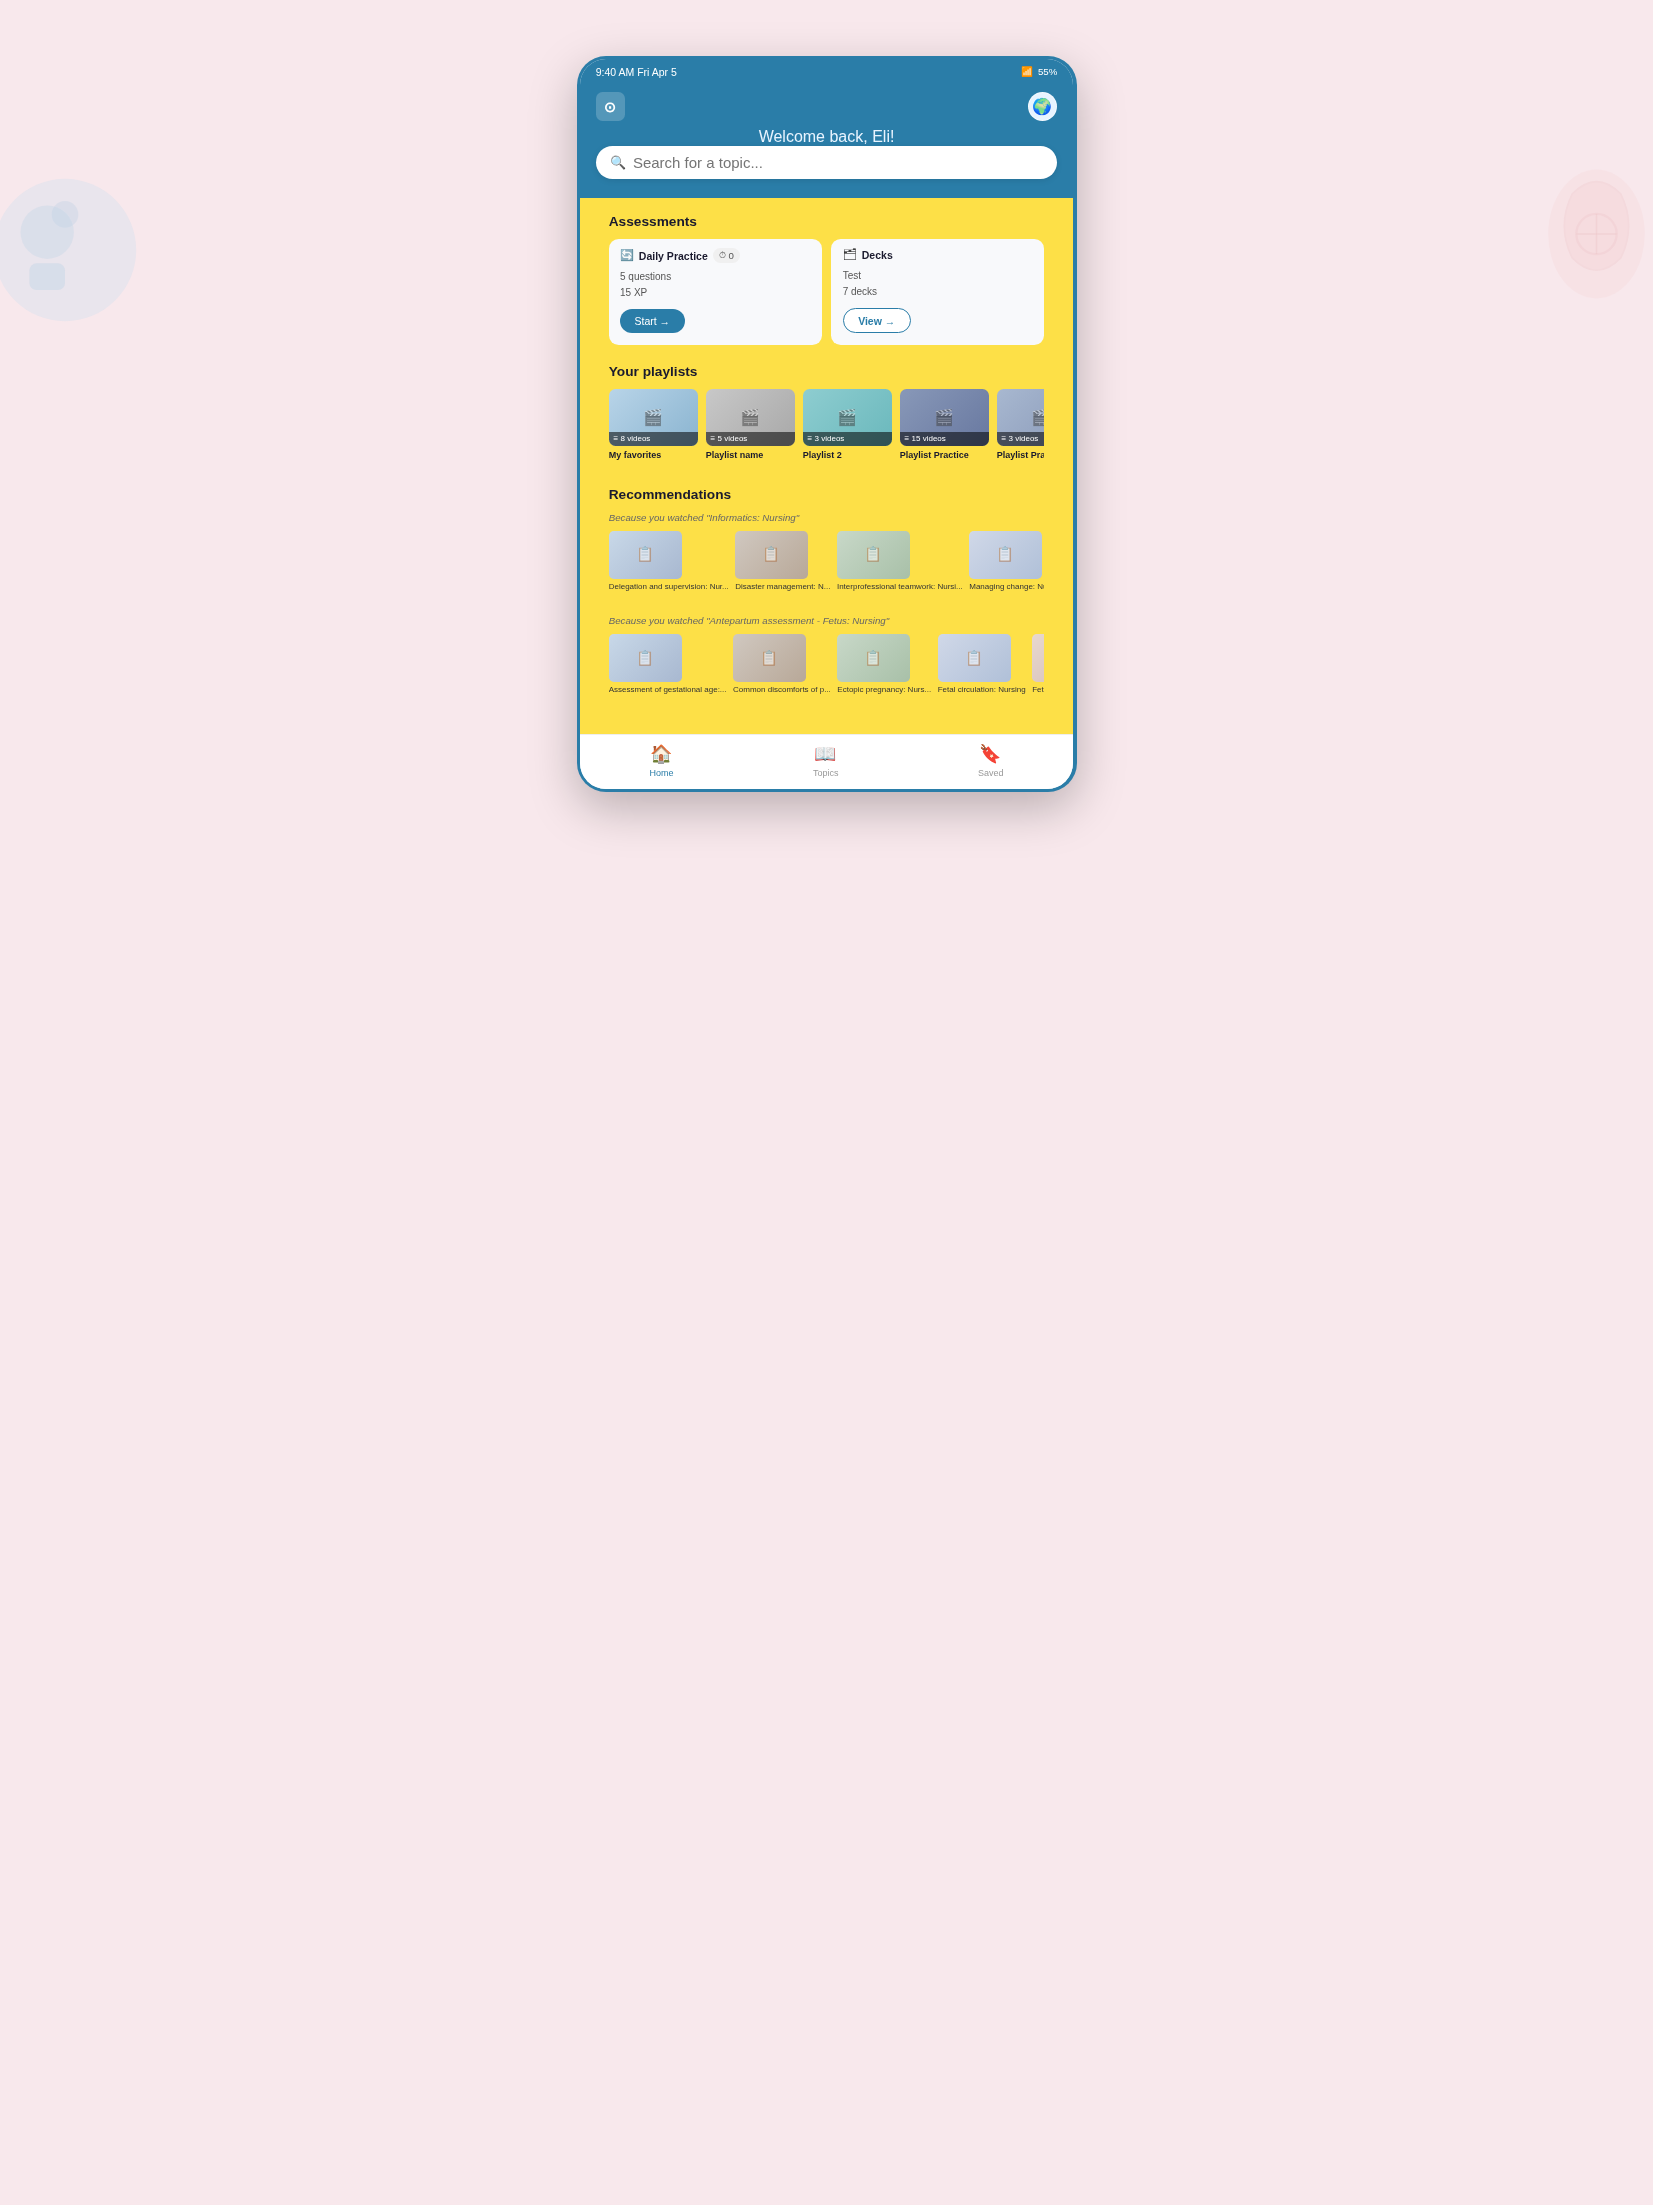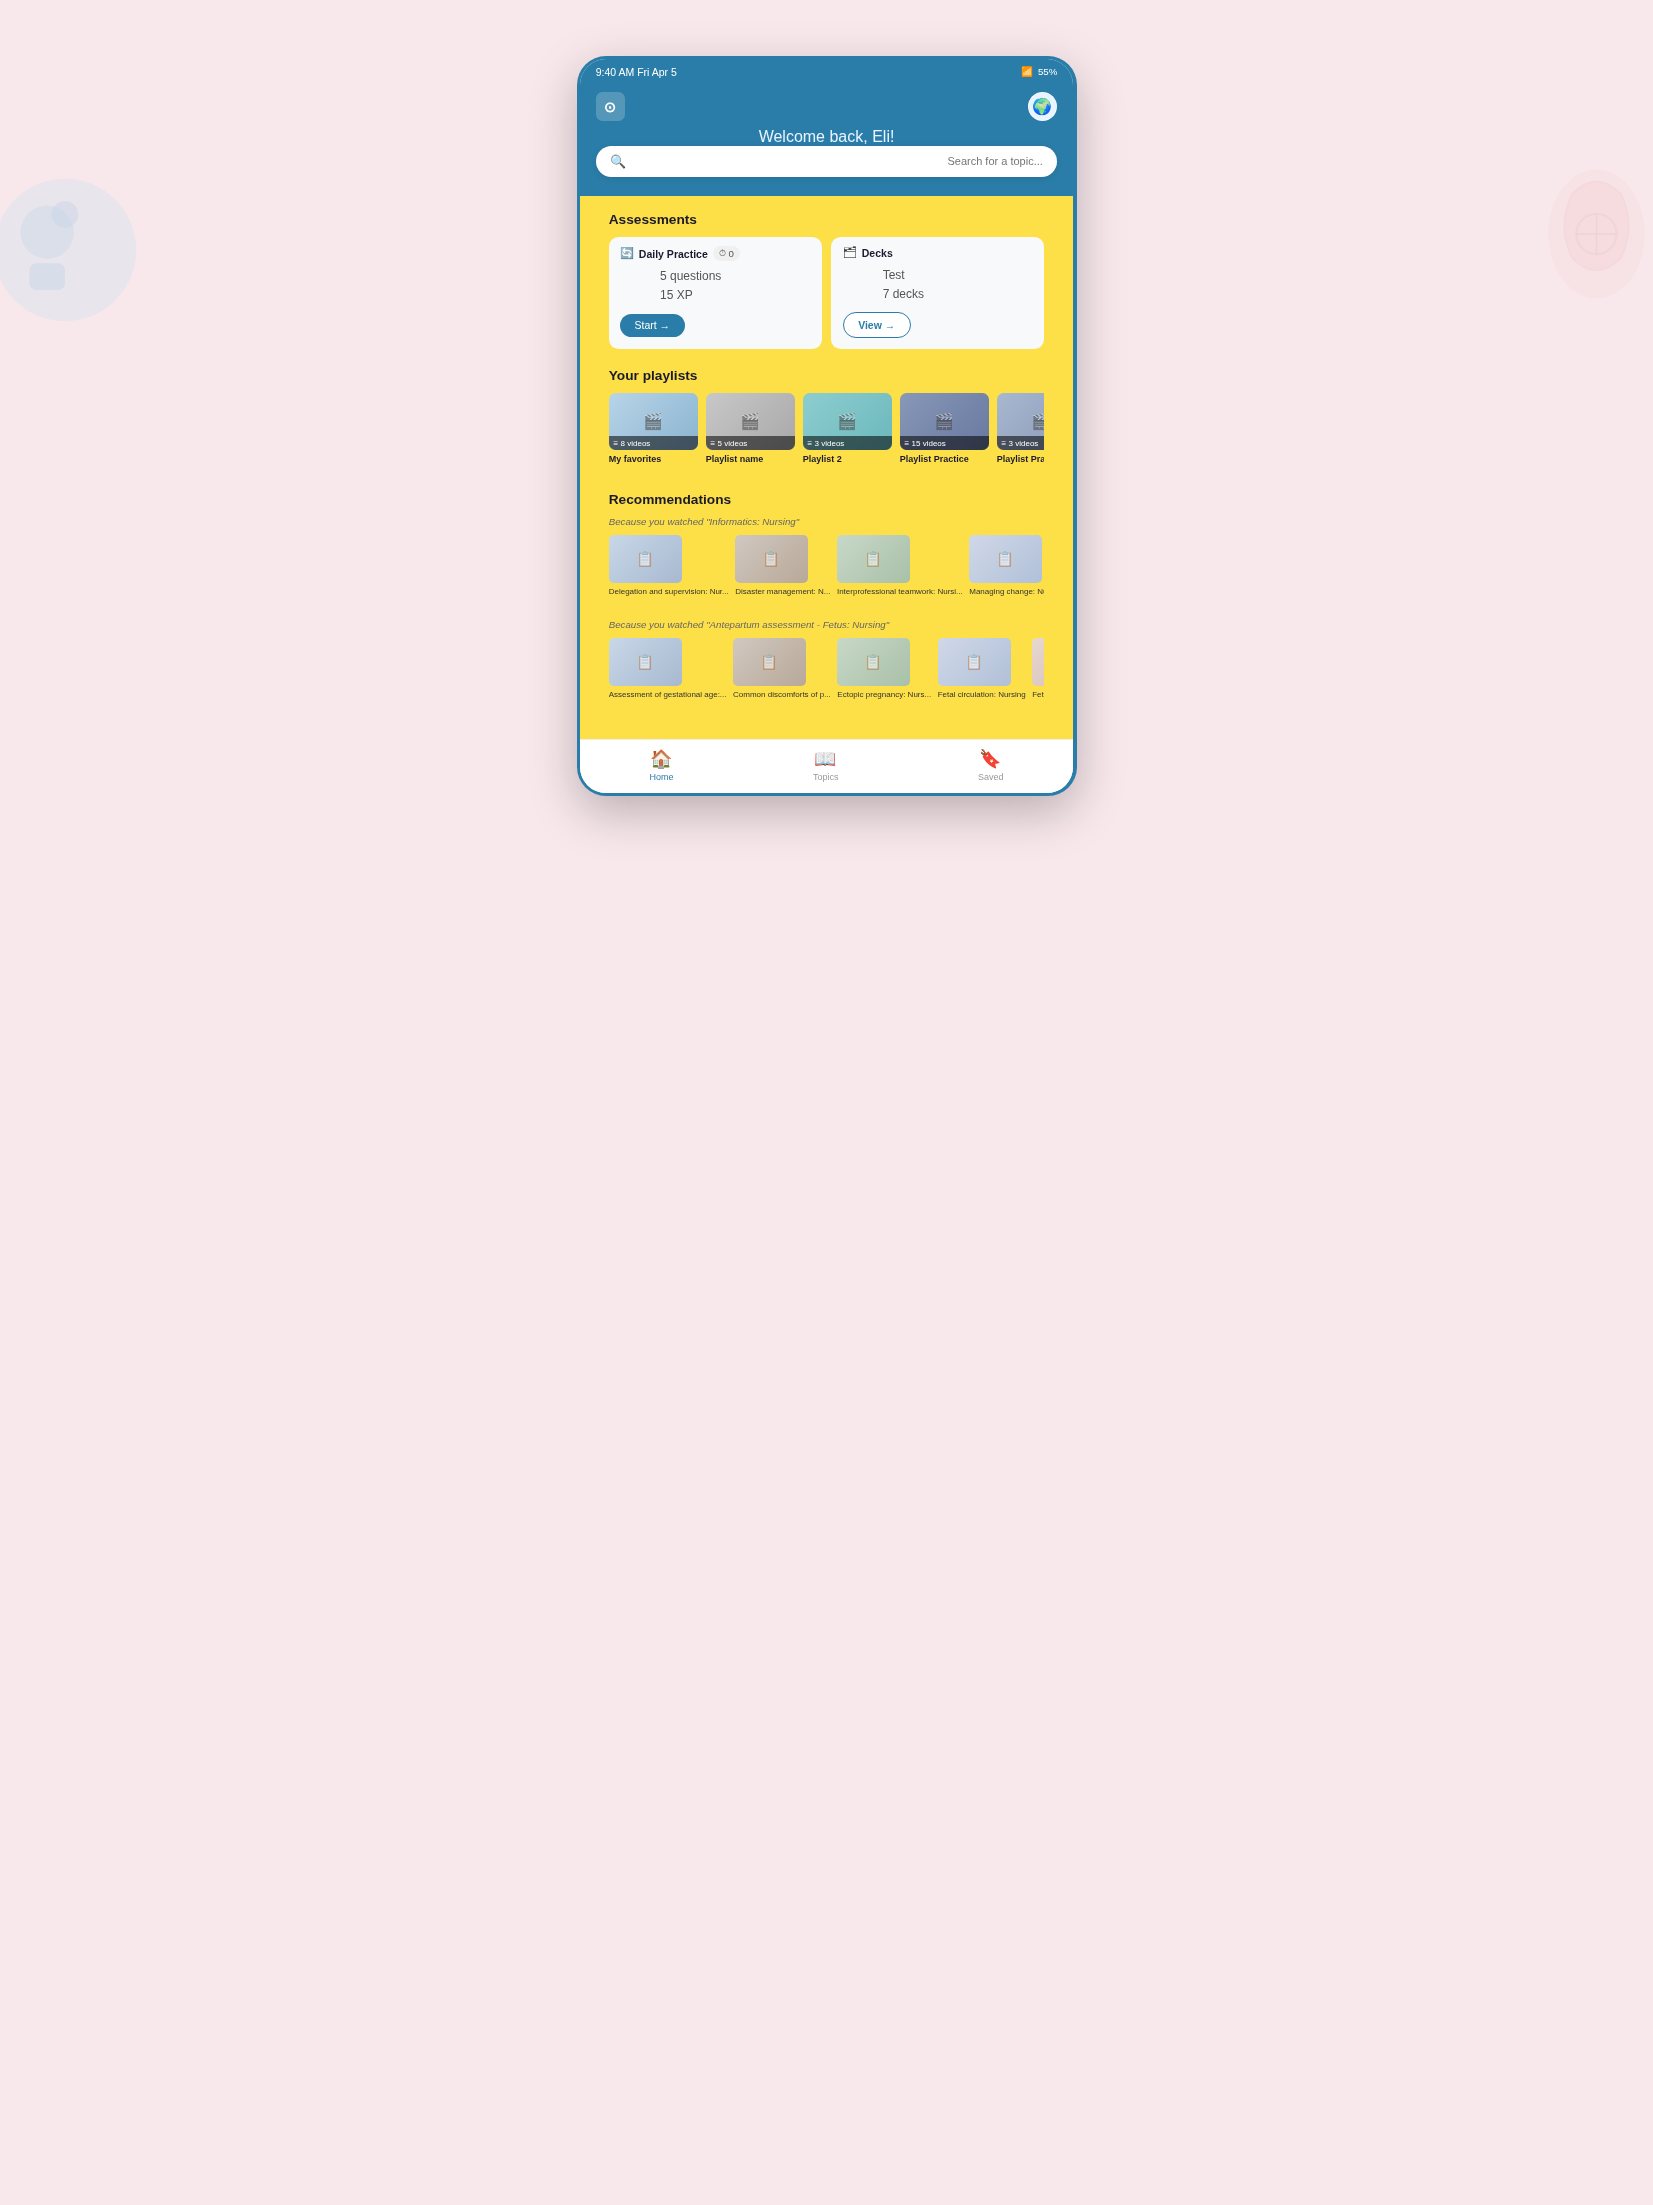--- a/index.html
+++ b/index.html
@@ -139,25 +139,24 @@
       border-radius: 20px;
       padding: 8px 14.5px;
       display: flex;
       align-items: center;
       gap: 6.5px;
       box-shadow: 0 1.6px 6.5px rgba(0,0,0,0.1);
     }
     .search-bar input {
       border: none;
       outline: none;
-      font-size: 11px;
+      font-size: 15px;
       color: #999;
       flex: 1;
       background: transparent;
-      text-align: right;
     }
     .search-icon-wrap {
       color: #999;
       font-size: 13px;
     }
 
     
     .main-content {
       background: #fde047;
       padding: 16px 29px;
@@ -198,25 +197,24 @@
       background: #f0f0f0;
       border-radius: 9.7px;
       padding: 1.6px 6.5px;
       font-size: 9.7px;
       color: #555;
       display: flex;
       align-items: center;
       gap: 2.4px;
     }
     .card-body {
-      font-size: 12px;
+      font-size: 10px;
       color: #555;
       line-height: 1.6;
       margin-bottom: 8px;
-      margin-left: 40px;
     }
     .card-btn {
       background: #2a7da8;
       color: white;
       border: none;
       border-radius: 16px;
       padding: 5.7px 14.5px;
       font-size: 10.5px;
       font-weight: 400;
       cursor: pointer;

